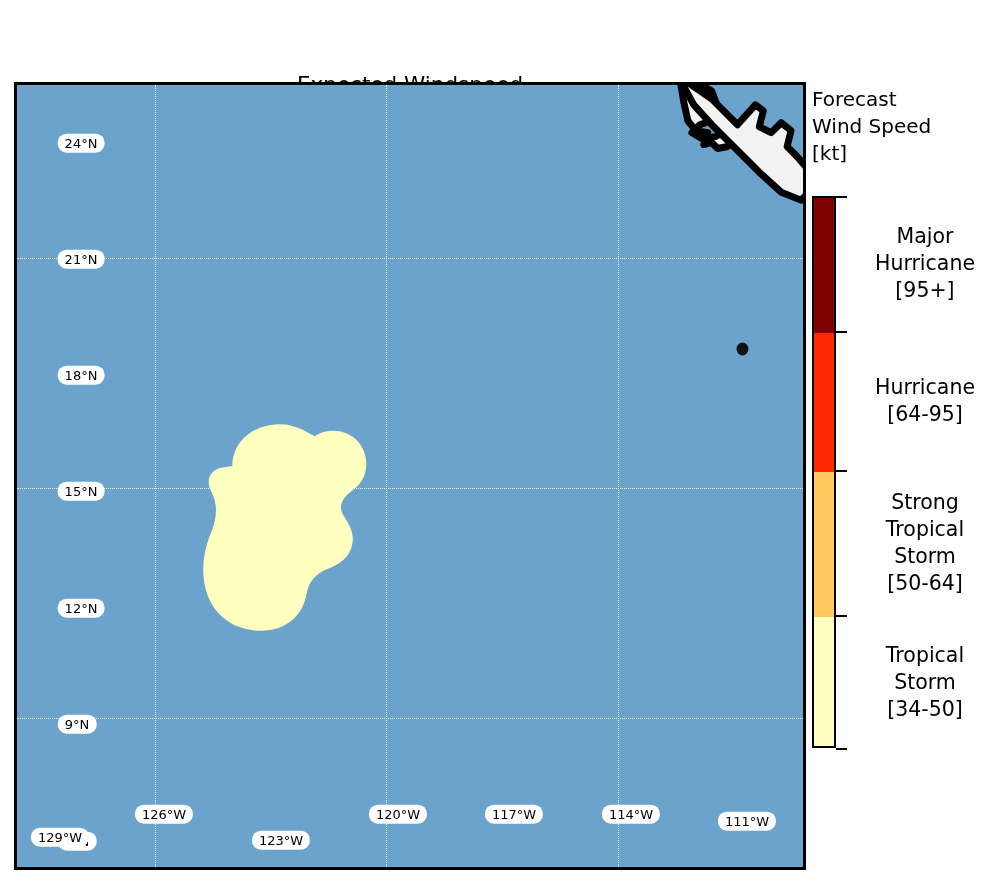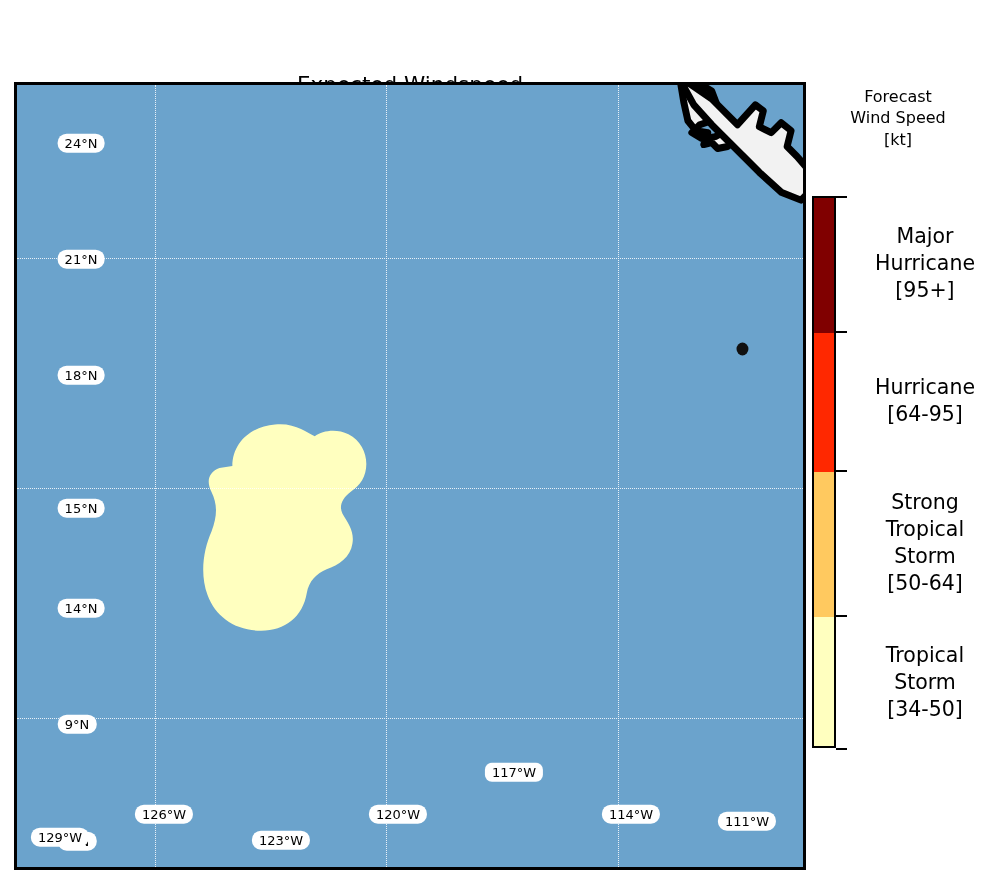--- a/index.html
+++ b/index.html
@@ -117,22 +117,21 @@
     line-height: 1.32;
     transform: translateY(-50%);
     white-space: pre-line;
   }
 
   #cb-title {
     position: absolute;
     left: 812px;
     top: 86px;
     width: 172px;
-    text-align: center;
-    font-size: 16px;
+    font-size: 20px;
     color: #000000;
     line-height: 1.34;
     white-space: pre-line;
   }
 </style>
 </head>
 <body>
 
 <div id="title-block">
   <span class="title-line">Expected Windspeed</span>
@@ -171,30 +170,30 @@
   <div class="grid-h" style="top:51.5%;"></div>
   <div class="grid-h" style="top:80.9%;"></div>
 
   <div class="grid-v" style="left:17.6%;"></div>
   <div class="grid-v" style="left:47.0%;"></div>
   <div class="grid-v" style="left:76.5%;"></div>
 
   <div class="gl-label" style="left:64px;  top:58px;border-radius:9px;">24°N</div>
   <div class="gl-label" style="left:64px;  top:174px;text-align:right;">21°N</div>
   <div class="gl-label" style="left:64px;  top:290px;">18°N</div>
-  <div class="gl-label" style="left:64px;  top:406px;margin-top:17px;">15°N</div>
-  <div class="gl-label" style="left:64px;  top:523px;">14°N</div>
+  <div class="gl-label" style="left:64px;  top:406px;">15°N</div>
+  <div class="gl-label" style="left:64px;  top:523px;">12°N</div>
   <div class="gl-label" style="left:60px;  top:639px;">9°N</div>
   <div class="gl-label" style="left:60px;  top:756px;">6°N</div>
 
   <div class="gl-label" style="left:43px;  top:720px;margin-top:32px;">129°W</div>
   <div class="gl-label" style="left:147px; top:729px;">126°W</div>
   <div class="gl-label" style="left:264px; top:729px;margin-top:26px;">123°W</div>
   <div class="gl-label" style="left:381px; top:729px;">120°W</div>
-  <div class="gl-label" style="left:497px; top:687px;border-radius:7px;">117°W</div>
+  <div class="gl-label" style="left:497px; top:729px;">117°W</div>
   <div class="gl-label" style="left:614px; top:729px;">114°W</div>
   <div class="gl-label" style="left:730px; top:729px;margin-top:7px;">111°W</div>
 </div>
 
 <div id="cb-title">Forecast
 Wind Speed
 [kt]</div>
 
 <div id="colorbar-group">
   <div id="colorbar-bar">

